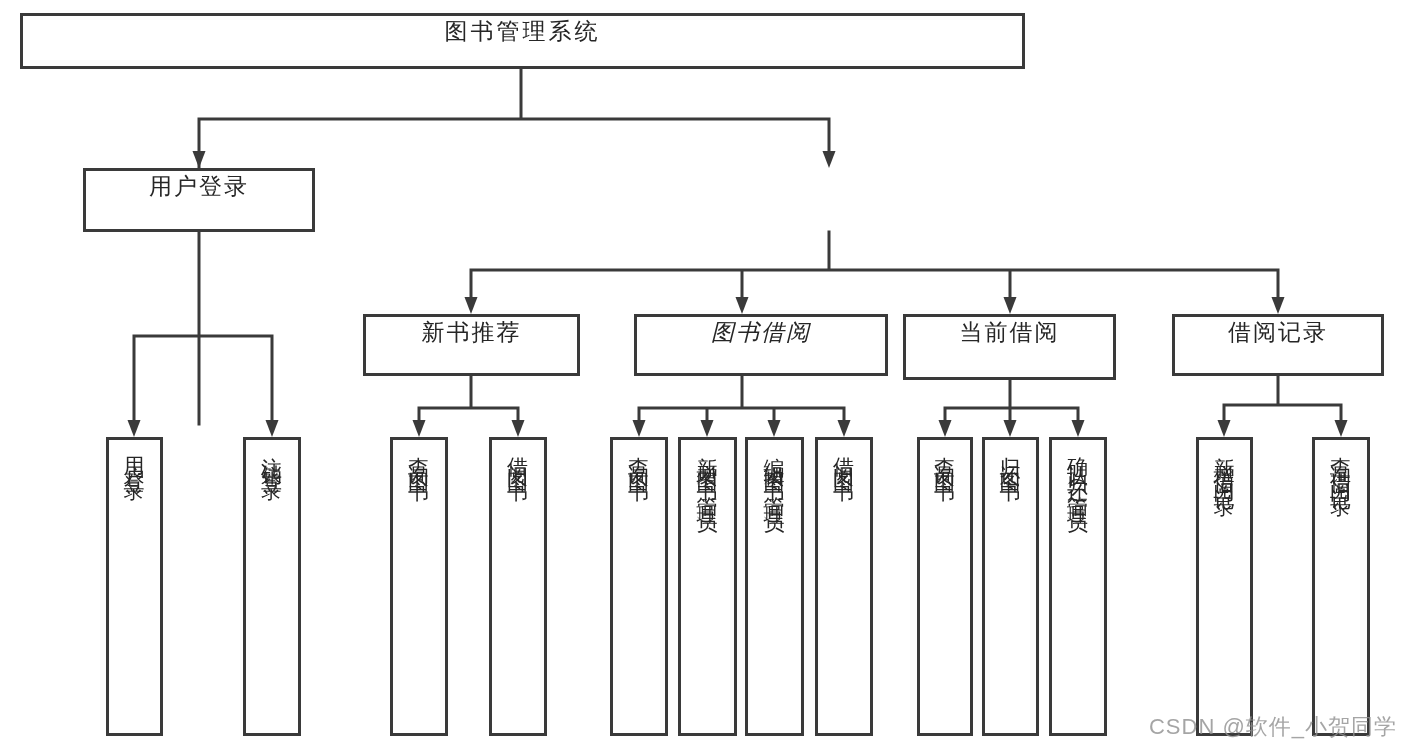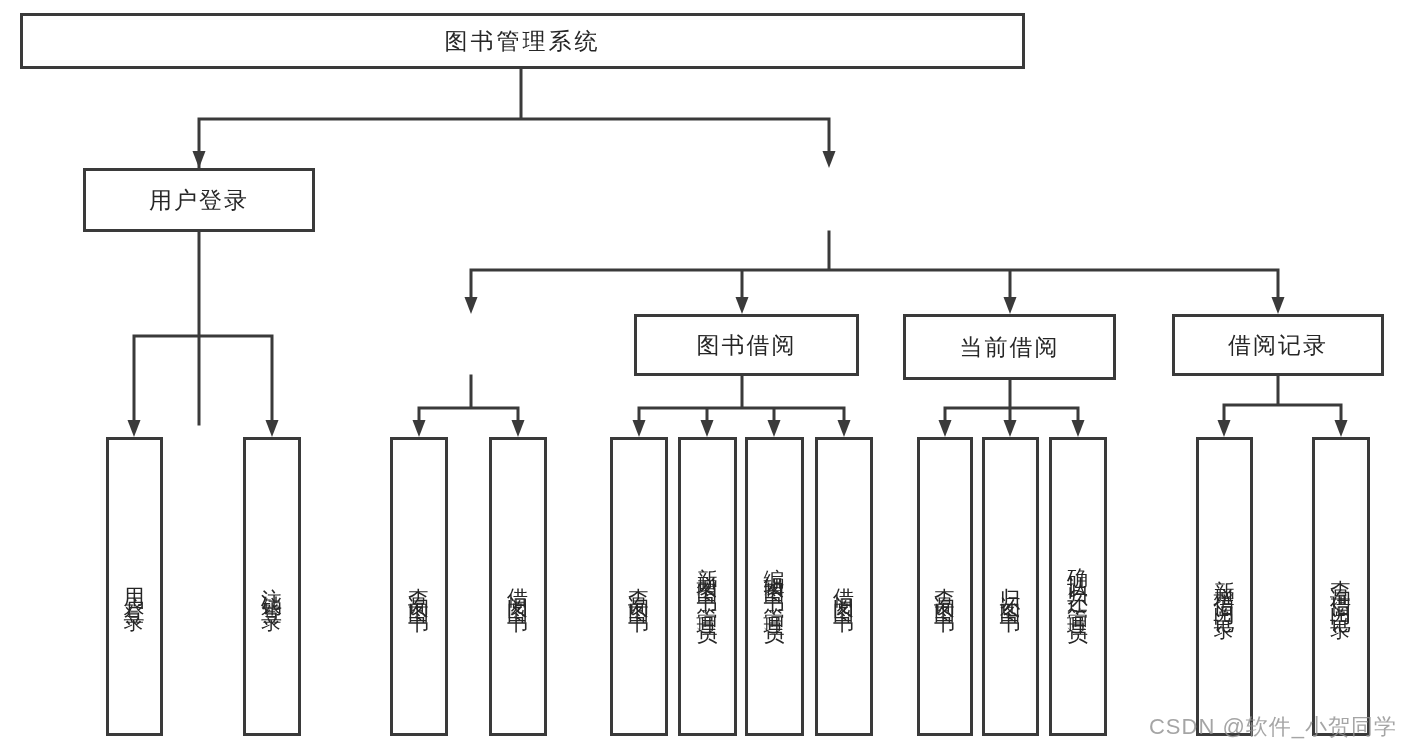--- a/index.html
+++ b/index.html
@@ -17,21 +17,20 @@
     left: 0; top: 0;
     width: 1405px; height: 747px;
     pointer-events: none;
   }
   .node {
     position: absolute;
     box-sizing: border-box;
     background: #ffffff;
     border: 3px solid #3a3a3a;
     display: flex;
-    align-items: center;
     justify-content: center;
   }
   .h-node { font-size: 23px; letter-spacing: 2px; white-space: nowrap; }
   .root-node { font-size: 23px; letter-spacing: 3px; }
   .v-node span {
     writing-mode: vertical-rl;
     text-orientation: mixed;
     font-size: 21px;
     letter-spacing: 8px;
     line-height: 1;
@@ -95,21 +94,24 @@
   </svg>
 
   <div class="node h-node root-node" style="left:20px; top:13px; width:1005px; height:56px;">
     <span>图书管理系统</span>
   </div>
 
   <div class="node h-node" style="left:83px; top:168px; width:232px; height:64px;">
     <span>用户登录</span>
   </div>
 
-  <div class="node h-node" style="left:634px; top:314px; width:225px; height:62px;">
+  <div class="node h-node" style="left:363px; top:314px; width:217px; height:62px;">
+    <span>新书推荐</span>
+  </div>
+  <div class="node h-node" style="left:634px; top:314px; width:254px; height:62px;font-style:italic;">
     <span>图书借阅</span>
   </div>
   <div class="node h-node" style="left:903px; top:314px; width:213px; height:66px;">
     <span>当前借阅</span>
   </div>
   <div class="node h-node" style="left:1172px; top:314px; width:212px; height:62px;">
     <span>借阅记录</span>
   </div>
 
   <div class="node v-node" style="left:106px; top:437px; width:57px; height:299px;">

